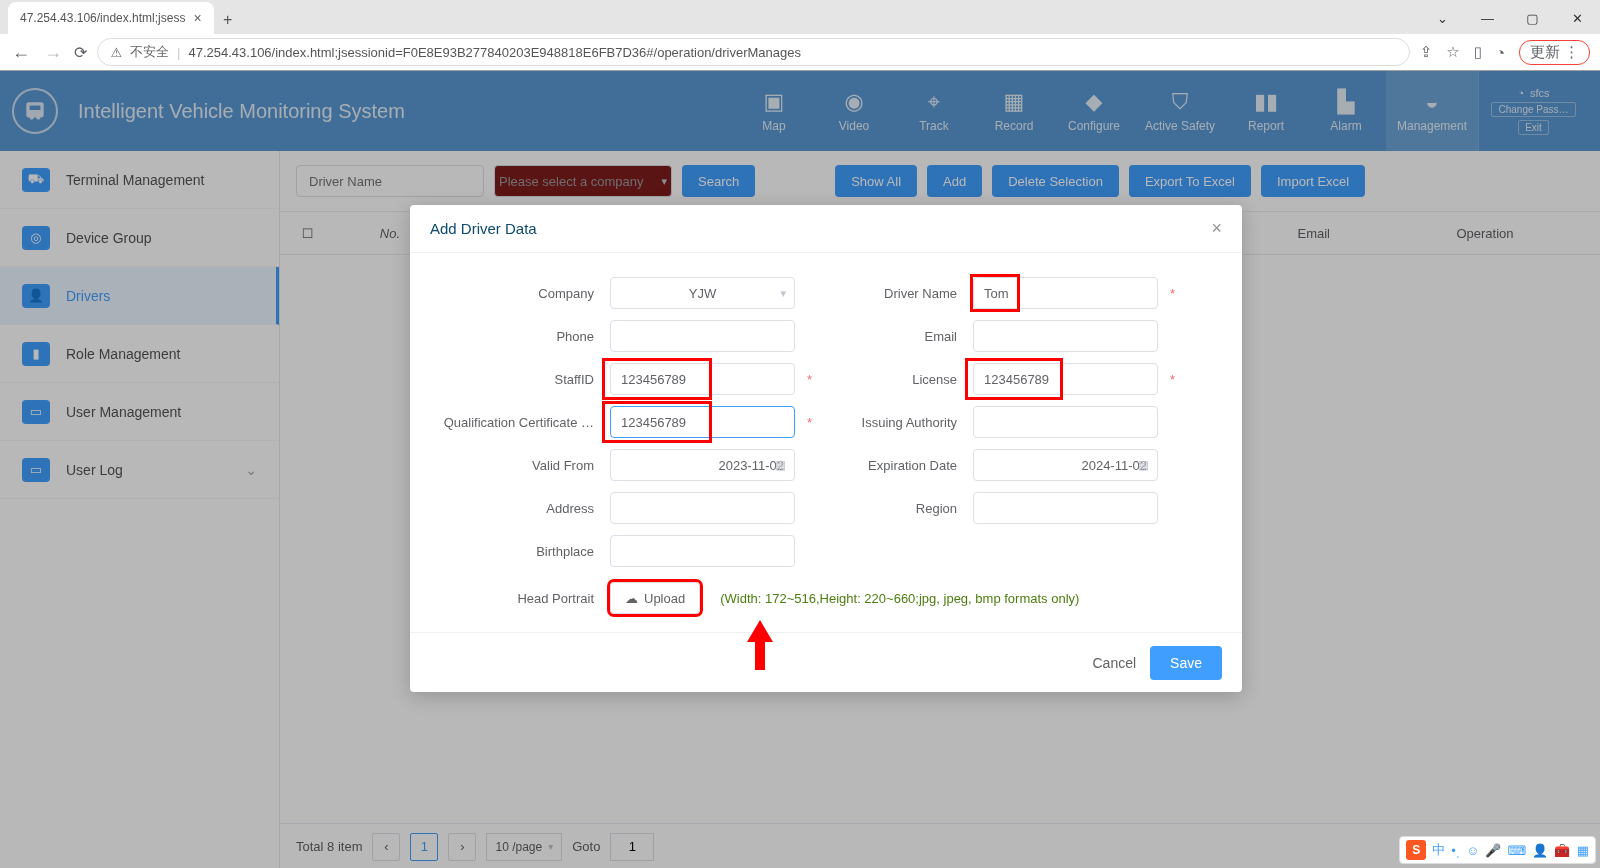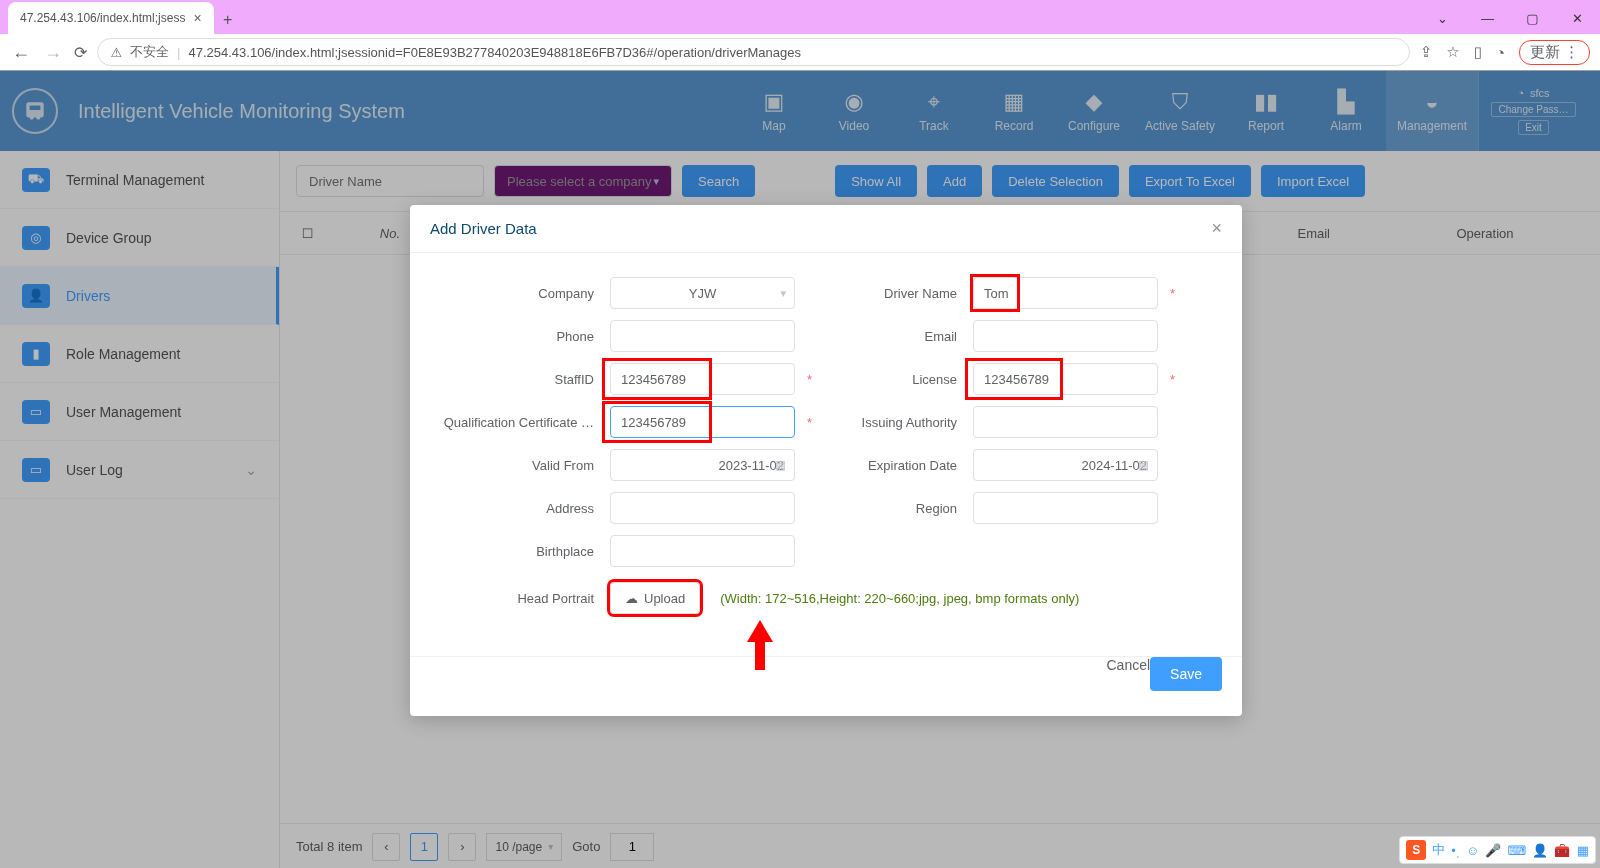--- a/index.html
+++ b/index.html
@@ -1,20 +1,20 @@
 <!DOCTYPE html>
 <html><head>
 <meta charset="utf-8">
 <style>
 * { box-sizing: border-box; margin: 0; padding: 0; font-family: Arial, "Microsoft YaHei", sans-serif; }
 body { background: #f5f5f5; width: 1600px; height: 868px; overflow: hidden; position: relative; }
 
 
 .browser-chrome { background: #fff; border-bottom: 1px solid #ddd; }
-.tab-bar { height: 34px; background: #f0abfc; display: flex; align-items: flex-end; padding-left: 8px; }
+.tab-bar { height: 34px; background: #e5e5e5; display: flex; align-items: flex-end; padding-left: 8px; }
 .tab { background: #fff; height: 32px; border-radius: 8px 8px 0 0; padding: 0 12px; display: flex; align-items: center; font-size: 12px; color: #555; min-width: 200px; gap: 8px; }
 .tab .close-x { margin-left: auto; font-size: 14px; color: #666; cursor: pointer; }
 .new-tab-btn { width: 28px; height: 28px; display: flex; align-items: center; justify-content: center; font-size: 16px; color: #555; cursor: pointer; }
 .window-ctrls { margin-left: auto; display: flex; gap: 0; }
 .window-ctrls div { width: 45px; height: 32px; display: flex; align-items: center; justify-content: center; font-size: 13px; color: #333; cursor: pointer; }
 .addr-bar { height: 36px; display: flex; align-items: center; padding: 0 10px; gap: 10px; }
 .nav-arrow { width: 22px; text-align: center; font-size: 18px; color: #5f6368; cursor: pointer; }
 .nav-arrow.dis { color: #bbb; }
 .reload { font-size: 16px; cursor: pointer; color: #5f6368; }
 .url-field { flex: 1; height: 28px; border: 1px solid #ddd; border-radius: 14px; display: flex; align-items: center; padding: 0 12px; font-size: 13px; color: #555; gap: 8px; }
@@ -43,21 +43,21 @@
 .main-wrap { display: flex; height: calc(100% - 150px); }
 .sidebar { width: 280px; background: #fff; border-right: 1px solid #e8e8e8; }
 .side-item { height: 58px; display: flex; align-items: center; padding: 0 22px; gap: 16px; font-size: 14px; color: #555; cursor: pointer; border-bottom: 1px solid #f6f6f6; }
 .side-item .sicon { width: 28px; height: 24px; background: #409eff; border-radius: 4px; display: flex; align-items: center; justify-content: center; color: #fff; font-size: 13px; }
 .side-item.active { background: #eef6ff; color: #409eff; border-right: 3px solid #409eff; }
 .side-item .chev { margin-left: auto; color: #aaa; }
 
 .content { flex: 1; background: #fff; display: flex; flex-direction: column; }
 .toolbar { padding: 14px 16px; display: flex; gap: 10px; align-items: center; }
 .tb-input { height: 32px; border: 1px solid #dcdfe6; border-radius: 4px; padding: 0 12px; font-size: 13px; color: #999; width: 188px; background: #fff; }
-.tb-select { height: 32px; border: 1px solid #dcdfe6; border-radius: 4px; padding: 0 12px; font-size: 13px; color: #999; width: 178px; background: #701a75; display: flex; align-items: center; justify-content: space-between; }
+.tb-select { height: 32px; border: 1px solid #dcdfe6; border-radius: 4px; padding: 0 4px; font-size: 13px; color: #999; width: 178px; background: #7f1d1d; display: flex; align-items: center; justify-content: space-between; }
 .tb-btn { height: 32px; background: #409eff; color: #fff; border: none; border-radius: 4px; padding: 0 16px; font-size: 13px; cursor: pointer; }
 .tb-spacer { width: 60px; }
 .table-head { height: 44px; border-top: 1px solid #ebeef5; border-bottom: 1px solid #ebeef5; display: flex; align-items: center; font-size: 13px; color: #606266; background: #fff; }
 .th { padding: 0 10px; }
 .th.chk { width: 55px; text-align: center; }
 .th.no { width: 75px; text-align: right; font-style: italic; }
 .th.email { flex: 1; }
 .th.op { width: 230px; text-align: center; }
 .table-body { flex: 1; background: #fff; }
 .pager { height: 46px; border-top: 1px solid #ebeef5; padding: 0 16px; display: flex; align-items: center; gap: 10px; font-size: 13px; color: #606266; }
@@ -79,21 +79,21 @@
 .finput { flex: 0 0 185px; width: 185px; height: 32px; border: 1px solid #dcdfe6; border-radius: 4px; padding: 0 10px; font-size: 13px; color: #606266; background: #fff; display: flex; align-items: center; }
 .finput.sel { justify-content: center; position: relative; }
 .finput.sel .sar { position: absolute; right: 8px; color: #c0c4cc; font-size: 11px; }
 .finput.date { justify-content: flex-end; padding: 0 10px; position: relative;}
 .finput.date .dcal { position: absolute; right: 8px; color:#c0c4cc; font-size: 12px;}
 .finput.focused { border-color: #409eff; }
 .freq { color: #f56c6c; font-size: 13px; width: 10px; }
 .redbox { outline: 3px solid #ff0000; outline-offset: 0; }
 .upload-btn { height: 32px; border: 1px solid #dcdfe6; border-radius: 4px; padding: 0 14px; display: flex; align-items: center; gap: 6px; font-size: 13px; color: #606266; cursor: pointer; }
 .upload-note { font-size: 13px; color: #4d7c0f; }
-.modal-foot { height: 60px; border-top: 1px solid #f0f0f0; display: flex; align-items: flex-start; justify-content: flex-end; padding: 0 20px; gap: 0; margin-top: 24px; }
+.modal-foot { height: 60px; border-top: 1px solid #f0f0f0; display: flex; align-items: center; justify-content: flex-end; padding: 0 20px; gap: 14px; }
 .mf-cancel { font-size: 14px; color: #606266; cursor: pointer; background: none; border: none; }
 .mf-save { height: 34px; background: #409eff; color: #fff; border: none; border-radius: 4px; padding: 0 20px; font-size: 14px; cursor: pointer; }
 
 
 .red-arrow { position: absolute; top: 620px; left: 745px; }
 .red-arrow svg { width: 30px; height: 50px; }
 
 
 .ime-bar { position: absolute; bottom: 4px; right: 4px; background: #fff; border: 1px solid #ddd; border-radius: 4px; height: 28px; display: flex; align-items: center; gap: 6px; padding: 0 6px; font-size: 14px; }
 .ime-bar .s-logo { width: 20px; height: 20px; background: #ff5722; color:#fff; border-radius: 3px; display:flex;align-items:center;justify-content:center;font-size:12px;font-weight:bold;}

